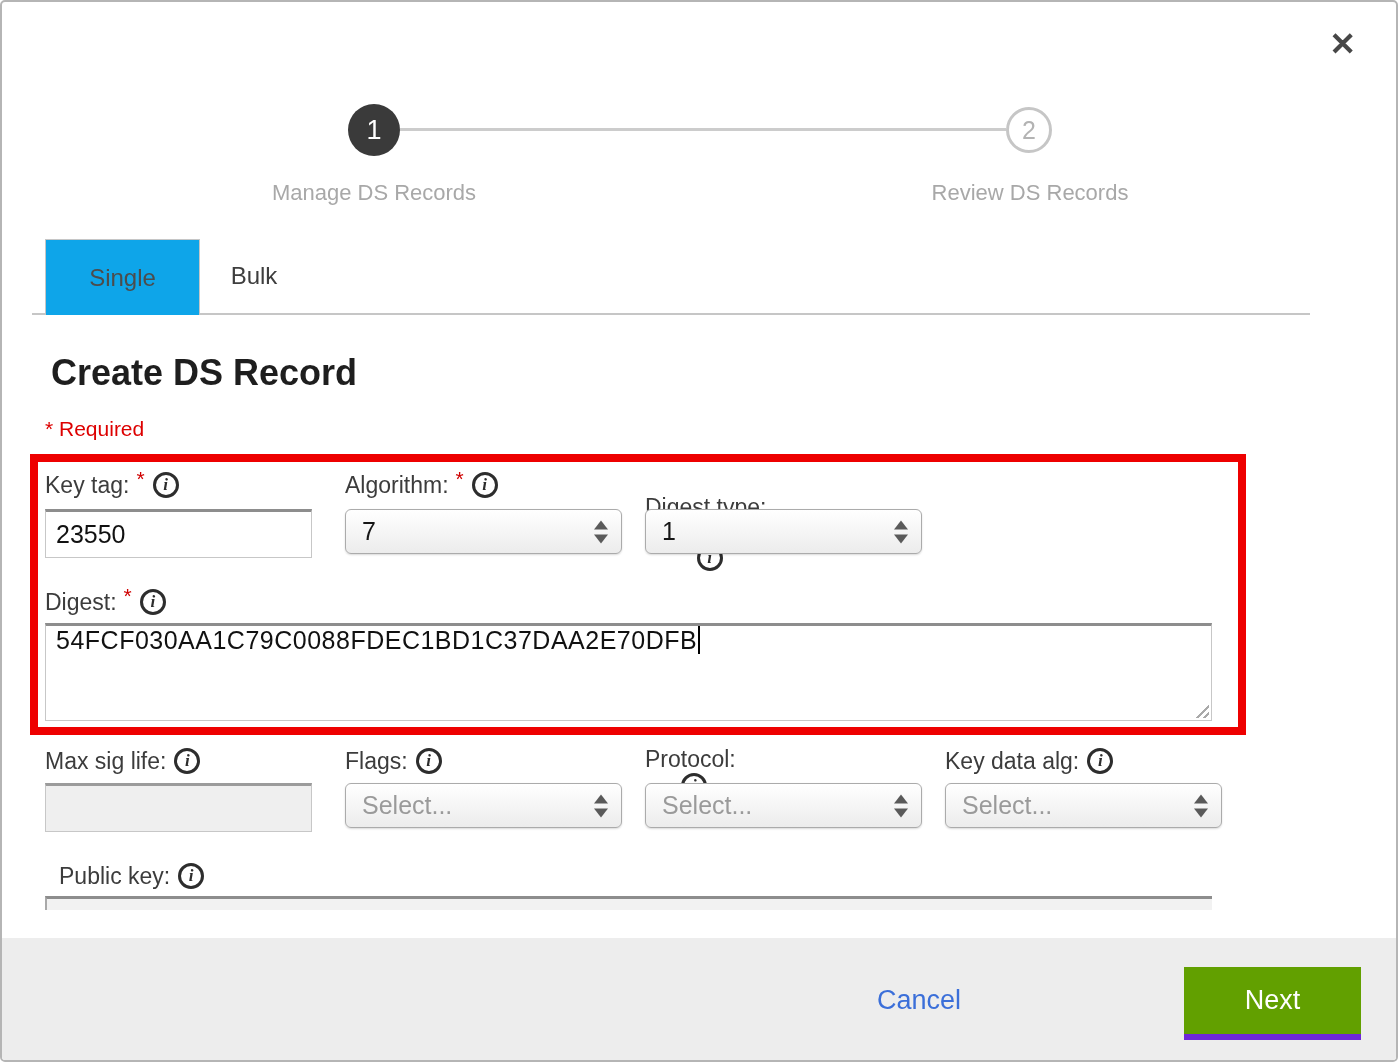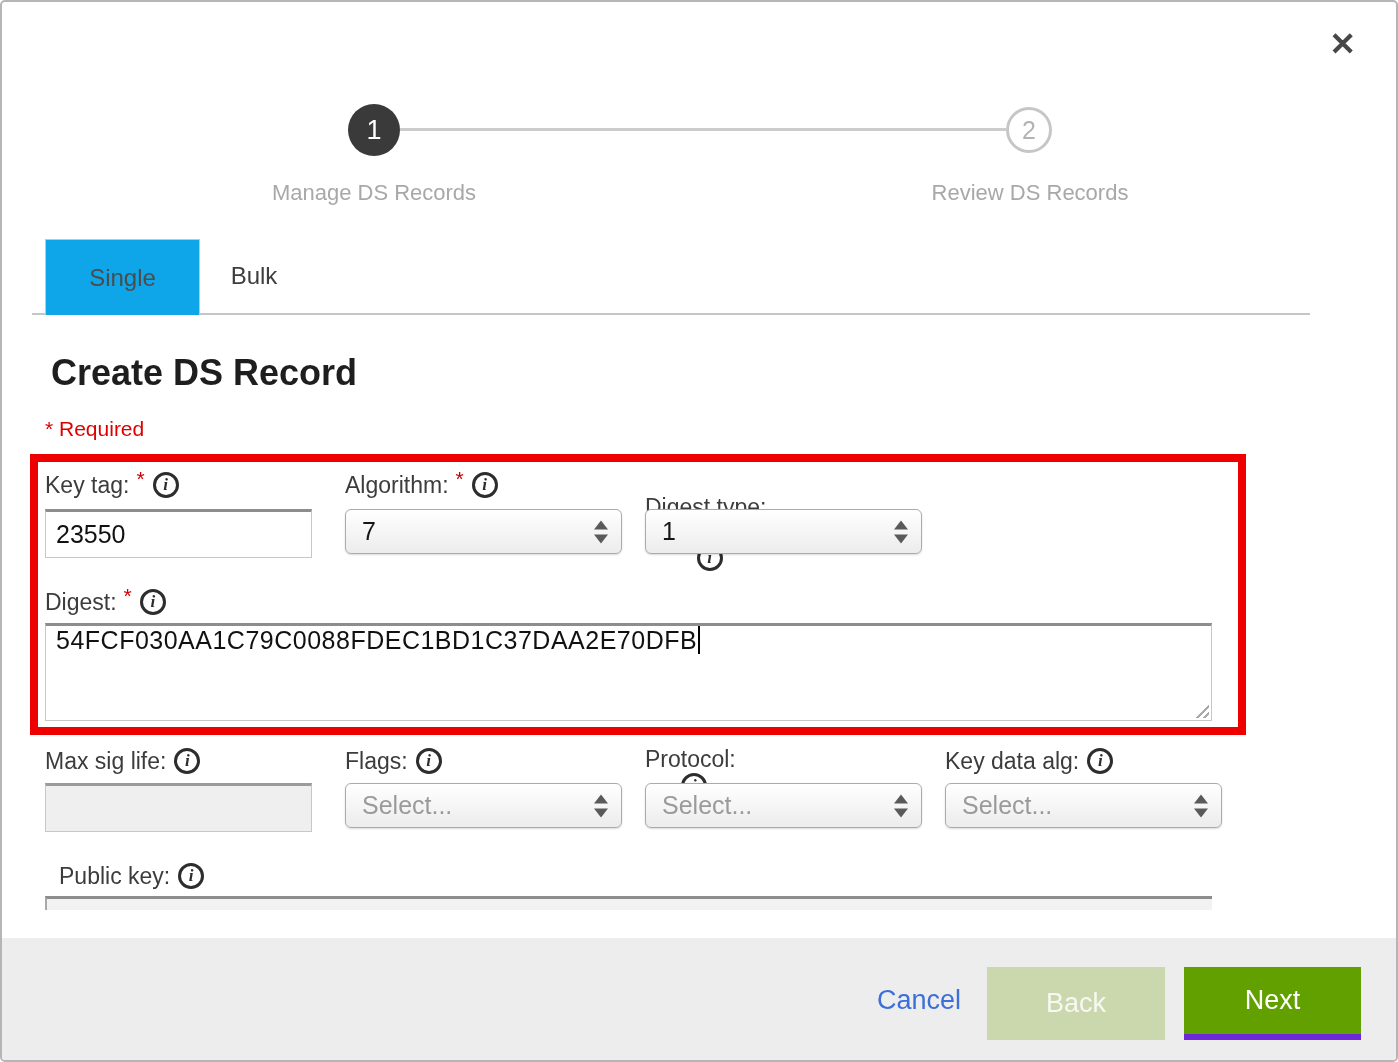--- a/index.html
+++ b/index.html
@@ -191,17 +191,16 @@
   </div>
 
   <div class="lbl" style="left:43px; top:859px;margin-left:14px;">
     <span>Public key:</span>
     <span class="info-icon">i</span>
   </div>
   <div class="pk-sliver"></div>
 
   <div class="footer">
     <span class="cancel-link">Cancel</span>
-    <button class="btn btn-back" disabled="">Back</button>
     <button class="btn btn-next">Next</button>
   </div>
 
 </div>
 
 </body></html>

